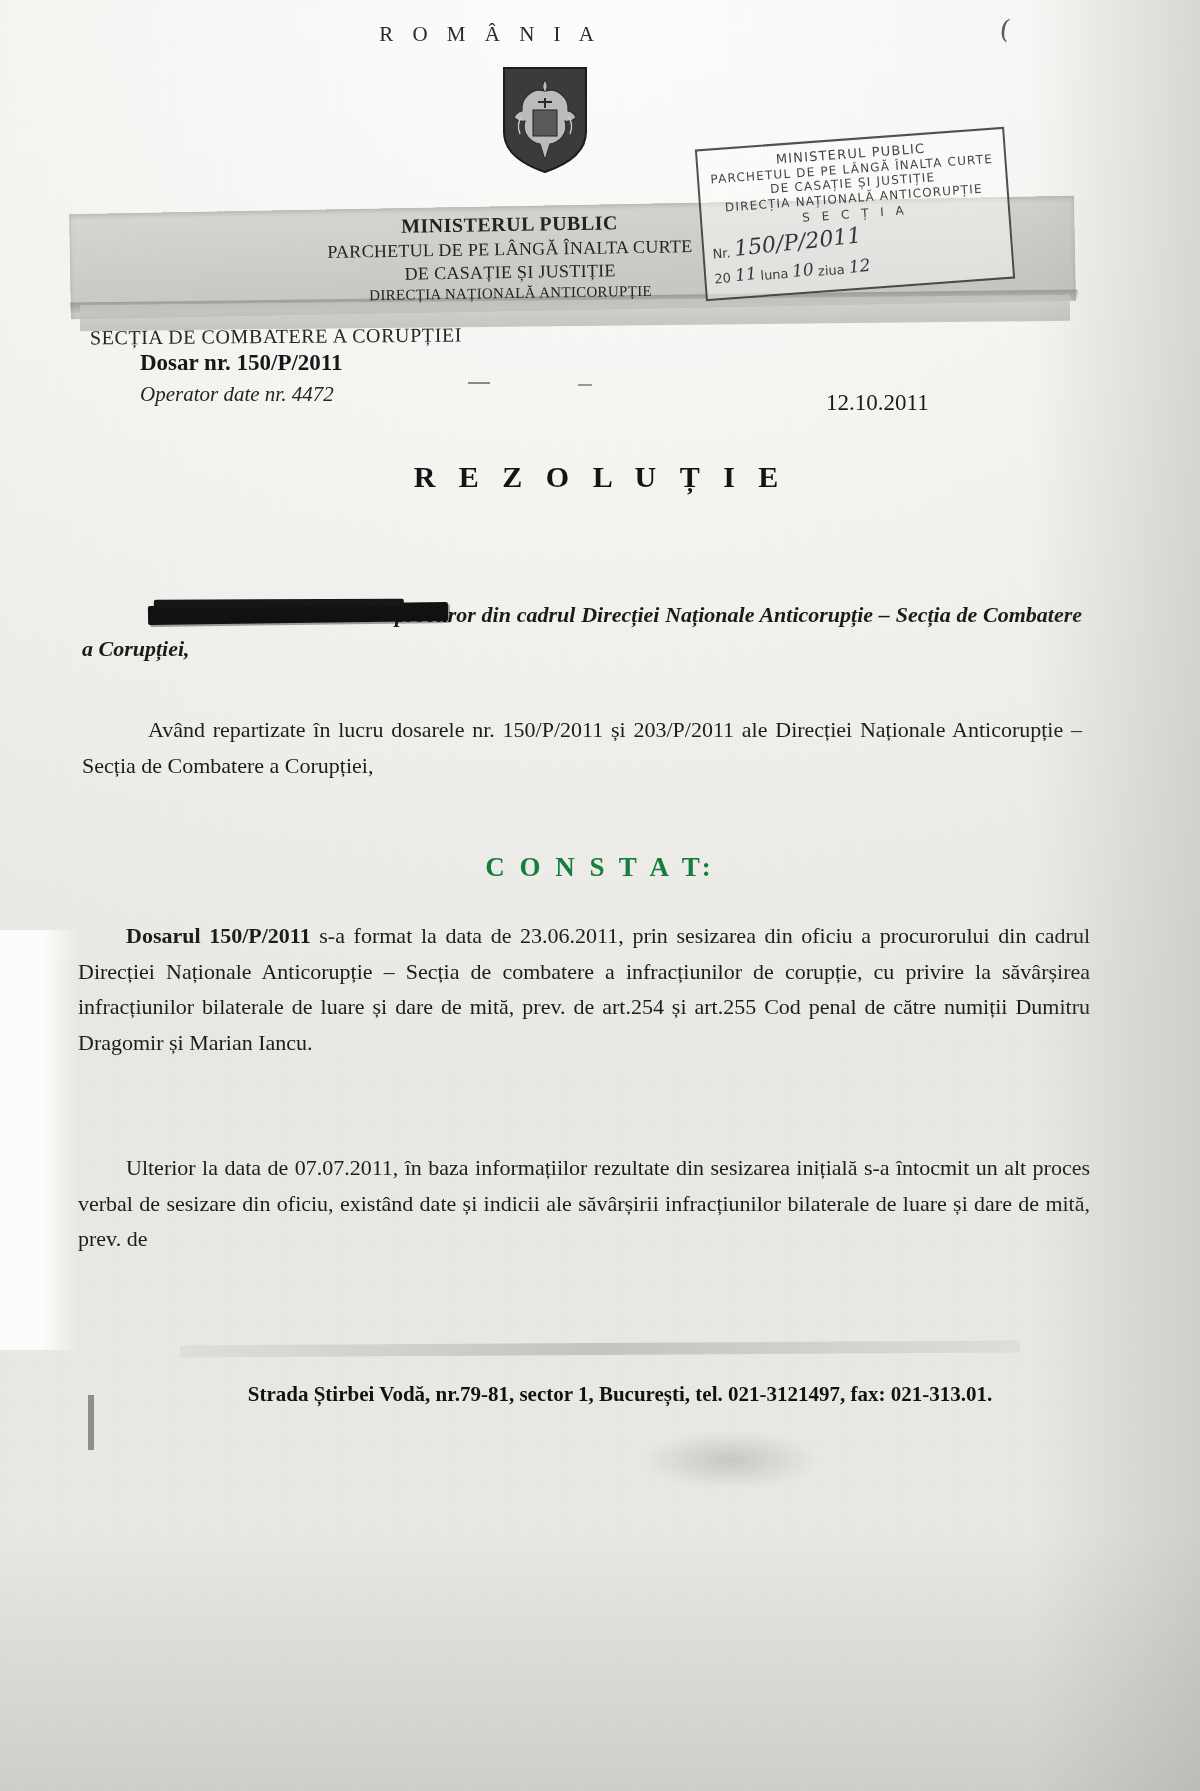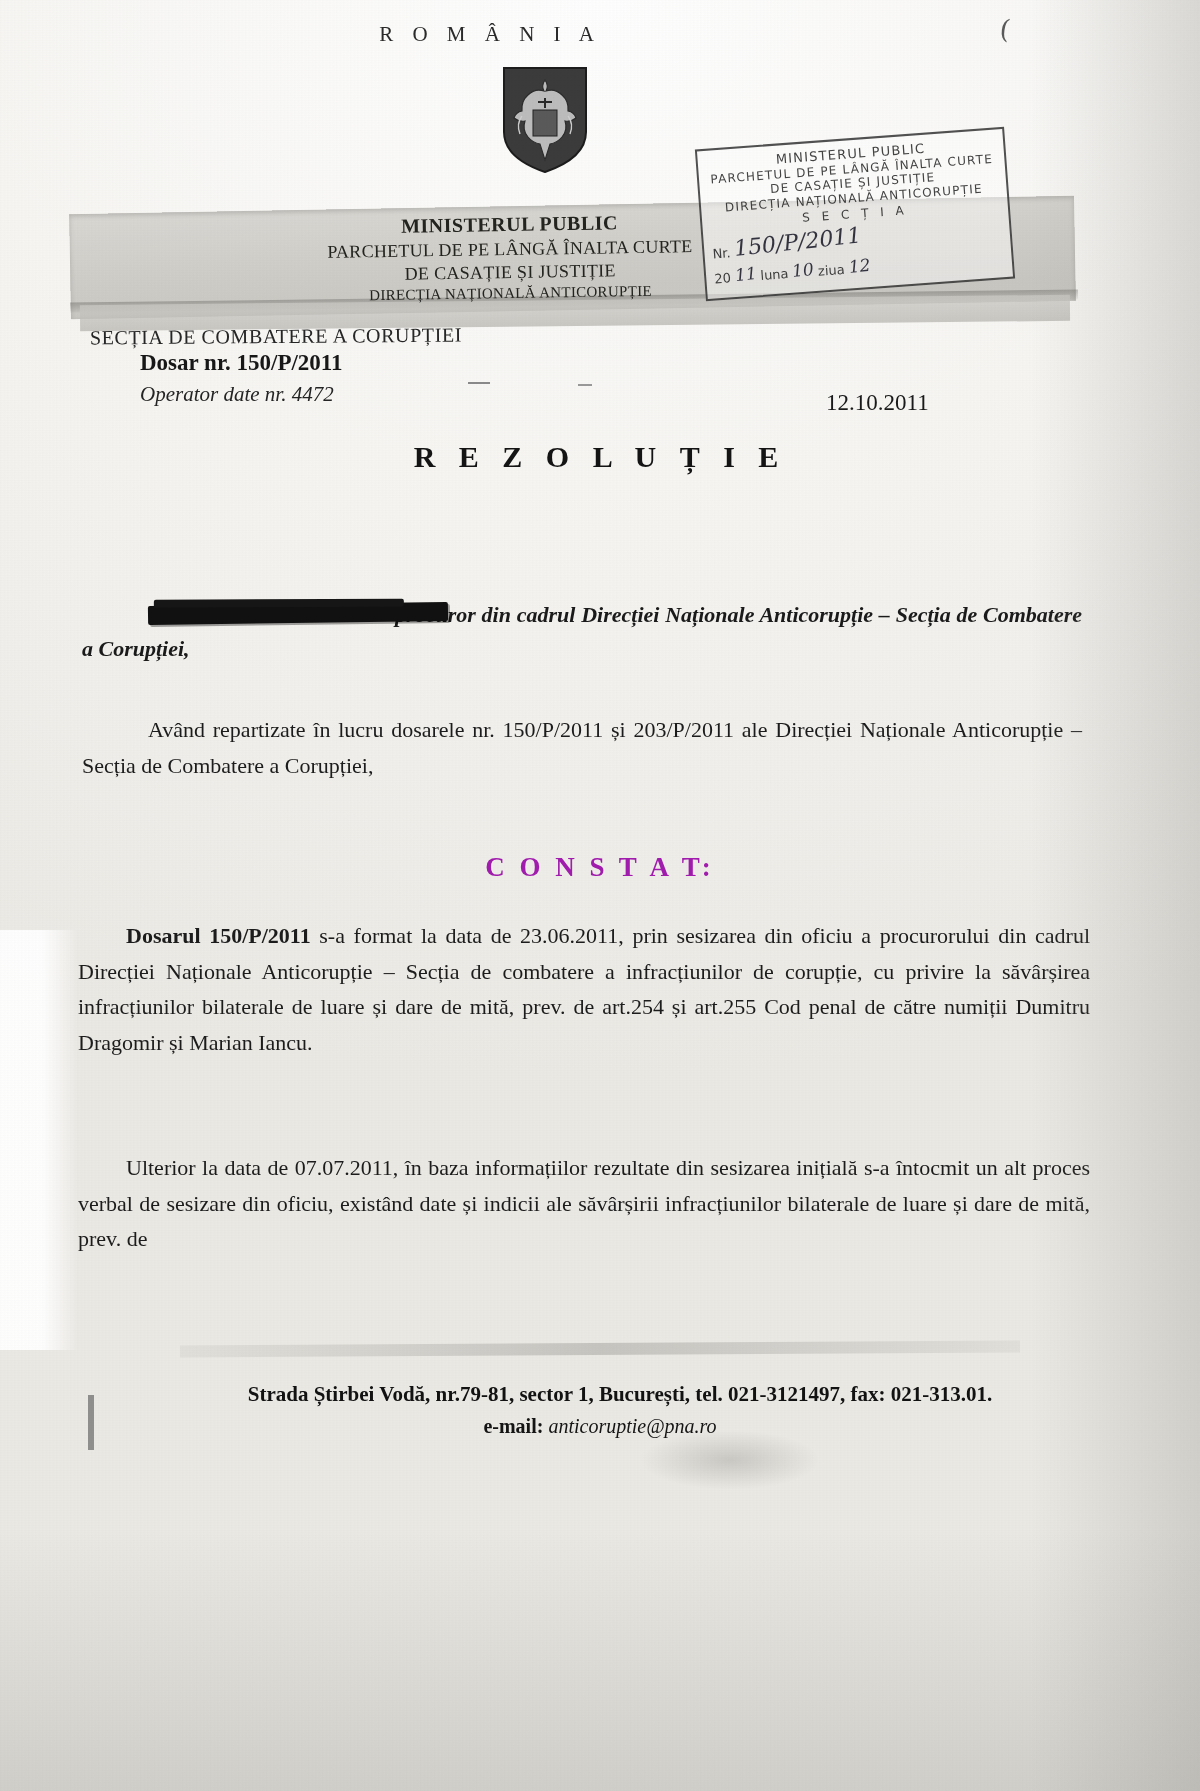--- a/index.html
+++ b/index.html
@@ -107,21 +107,21 @@
     position:absolute;left:140px;top:382px;font-size:21px;font-style:italic;color:#242424;
   }
   .docdate{
     position:absolute;left:826px;top:390px;font-size:23px;font-weight:normal;color:#1a1a1a;
   }
   .tick1{position:absolute;left:468px;top:382px;width:22px;height:2px;background:#8b8b8b;}
   .tick2{position:absolute;left:578px;top:384px;width:14px;height:2px;background:#9a9a9a;}
 
   
   .title{
-    position:absolute;left:0;top:440px;width:1200px;text-align:center;
+    position:absolute;left:0;top:460px;width:1200px;text-align:center;
     font-size:30px;font-weight:bold;letter-spacing:8px;color:#141414;
   }
   .subtitle{
     position:absolute;left:0;top:523px;width:1200px;text-align:center;
     font-size:25px;font-weight:bold;color:#141414;
   }
 
   
   .redact{
     position:absolute;left:148px;top:604px;width:300px;height:19px;
@@ -141,21 +141,21 @@
   .intro .spacer{display:inline-block;width:300px;}
 
   
   .p{
     position:absolute;font-size:22px;line-height:1.62;color:#1c1c1c;
     text-align:justify;
   }
   .p1{left:82px;top:712px;width:1000px;text-indent:66px;}
   .constat{
     position:absolute;left:0;top:852px;width:1200px;text-align:center;
-    font-size:27px;font-weight:bold;letter-spacing:4px;color:#a21caf;
+    font-size:27px;font-weight:bold;letter-spacing:4px;color:#15803d;
   }
   .p2{left:78px;top:918px;width:1012px;text-indent:48px;}
   .p2 b{font-weight:bold;}
   .p3{left:78px;top:1150px;width:1012px;text-indent:48px;}
 
   
   .leftcrop{
     position:absolute;left:0;top:930px;width:78px;height:420px;
     background:linear-gradient(90deg,rgba(255,255,255,.98) 55%,rgba(255,255,255,0) 100%);
   }
@@ -264,19 +264,18 @@
 
   <div class="p p2"><b>Dosarul 150/P/2011</b><span> s-a format la data de 23.06.2011, prin sesizarea din oficiu a procurorului din cadrul Direcției Naționale Anticorupție – Secția de combatere a infracțiunilor de corupție, cu privire la   săvârșirea infracțiunilor bilaterale de luare și dare de mită, prev. de art.254 și art.255 Cod penal de către numiții Dumitru Dragomir și Marian Iancu.</span></div>
 
   <div class="p p3">Ulterior la data de 07.07.2011, în baza informațiilor rezultate din sesizarea inițială s-a întocmit un alt proces verbal de sesizare din oficiu, existând date și indicii ale săvârșirii infracțiunilor bilaterale de luare și dare de mită, prev. de</div>
 
   <div class="leftcrop"></div>
   <div class="edge-line"></div>
 
   <div class="footrule"></div>
   <div class="footer1">Strada Știrbei Vodă, nr.79-81, sector 1, București, tel. 021-3121497, fax: 021-313.01.</div>
-  <div class="footer2"><span>e-mail: </span><span class="mail">anticoruptie@pna.ro</span></div>
   <div class="smudge"></div>
 </div>
 
 <div class="grain"></div>
 <div class="shade-right"></div>
 <div class="shade-bottom"></div>
 
 </body></html>

